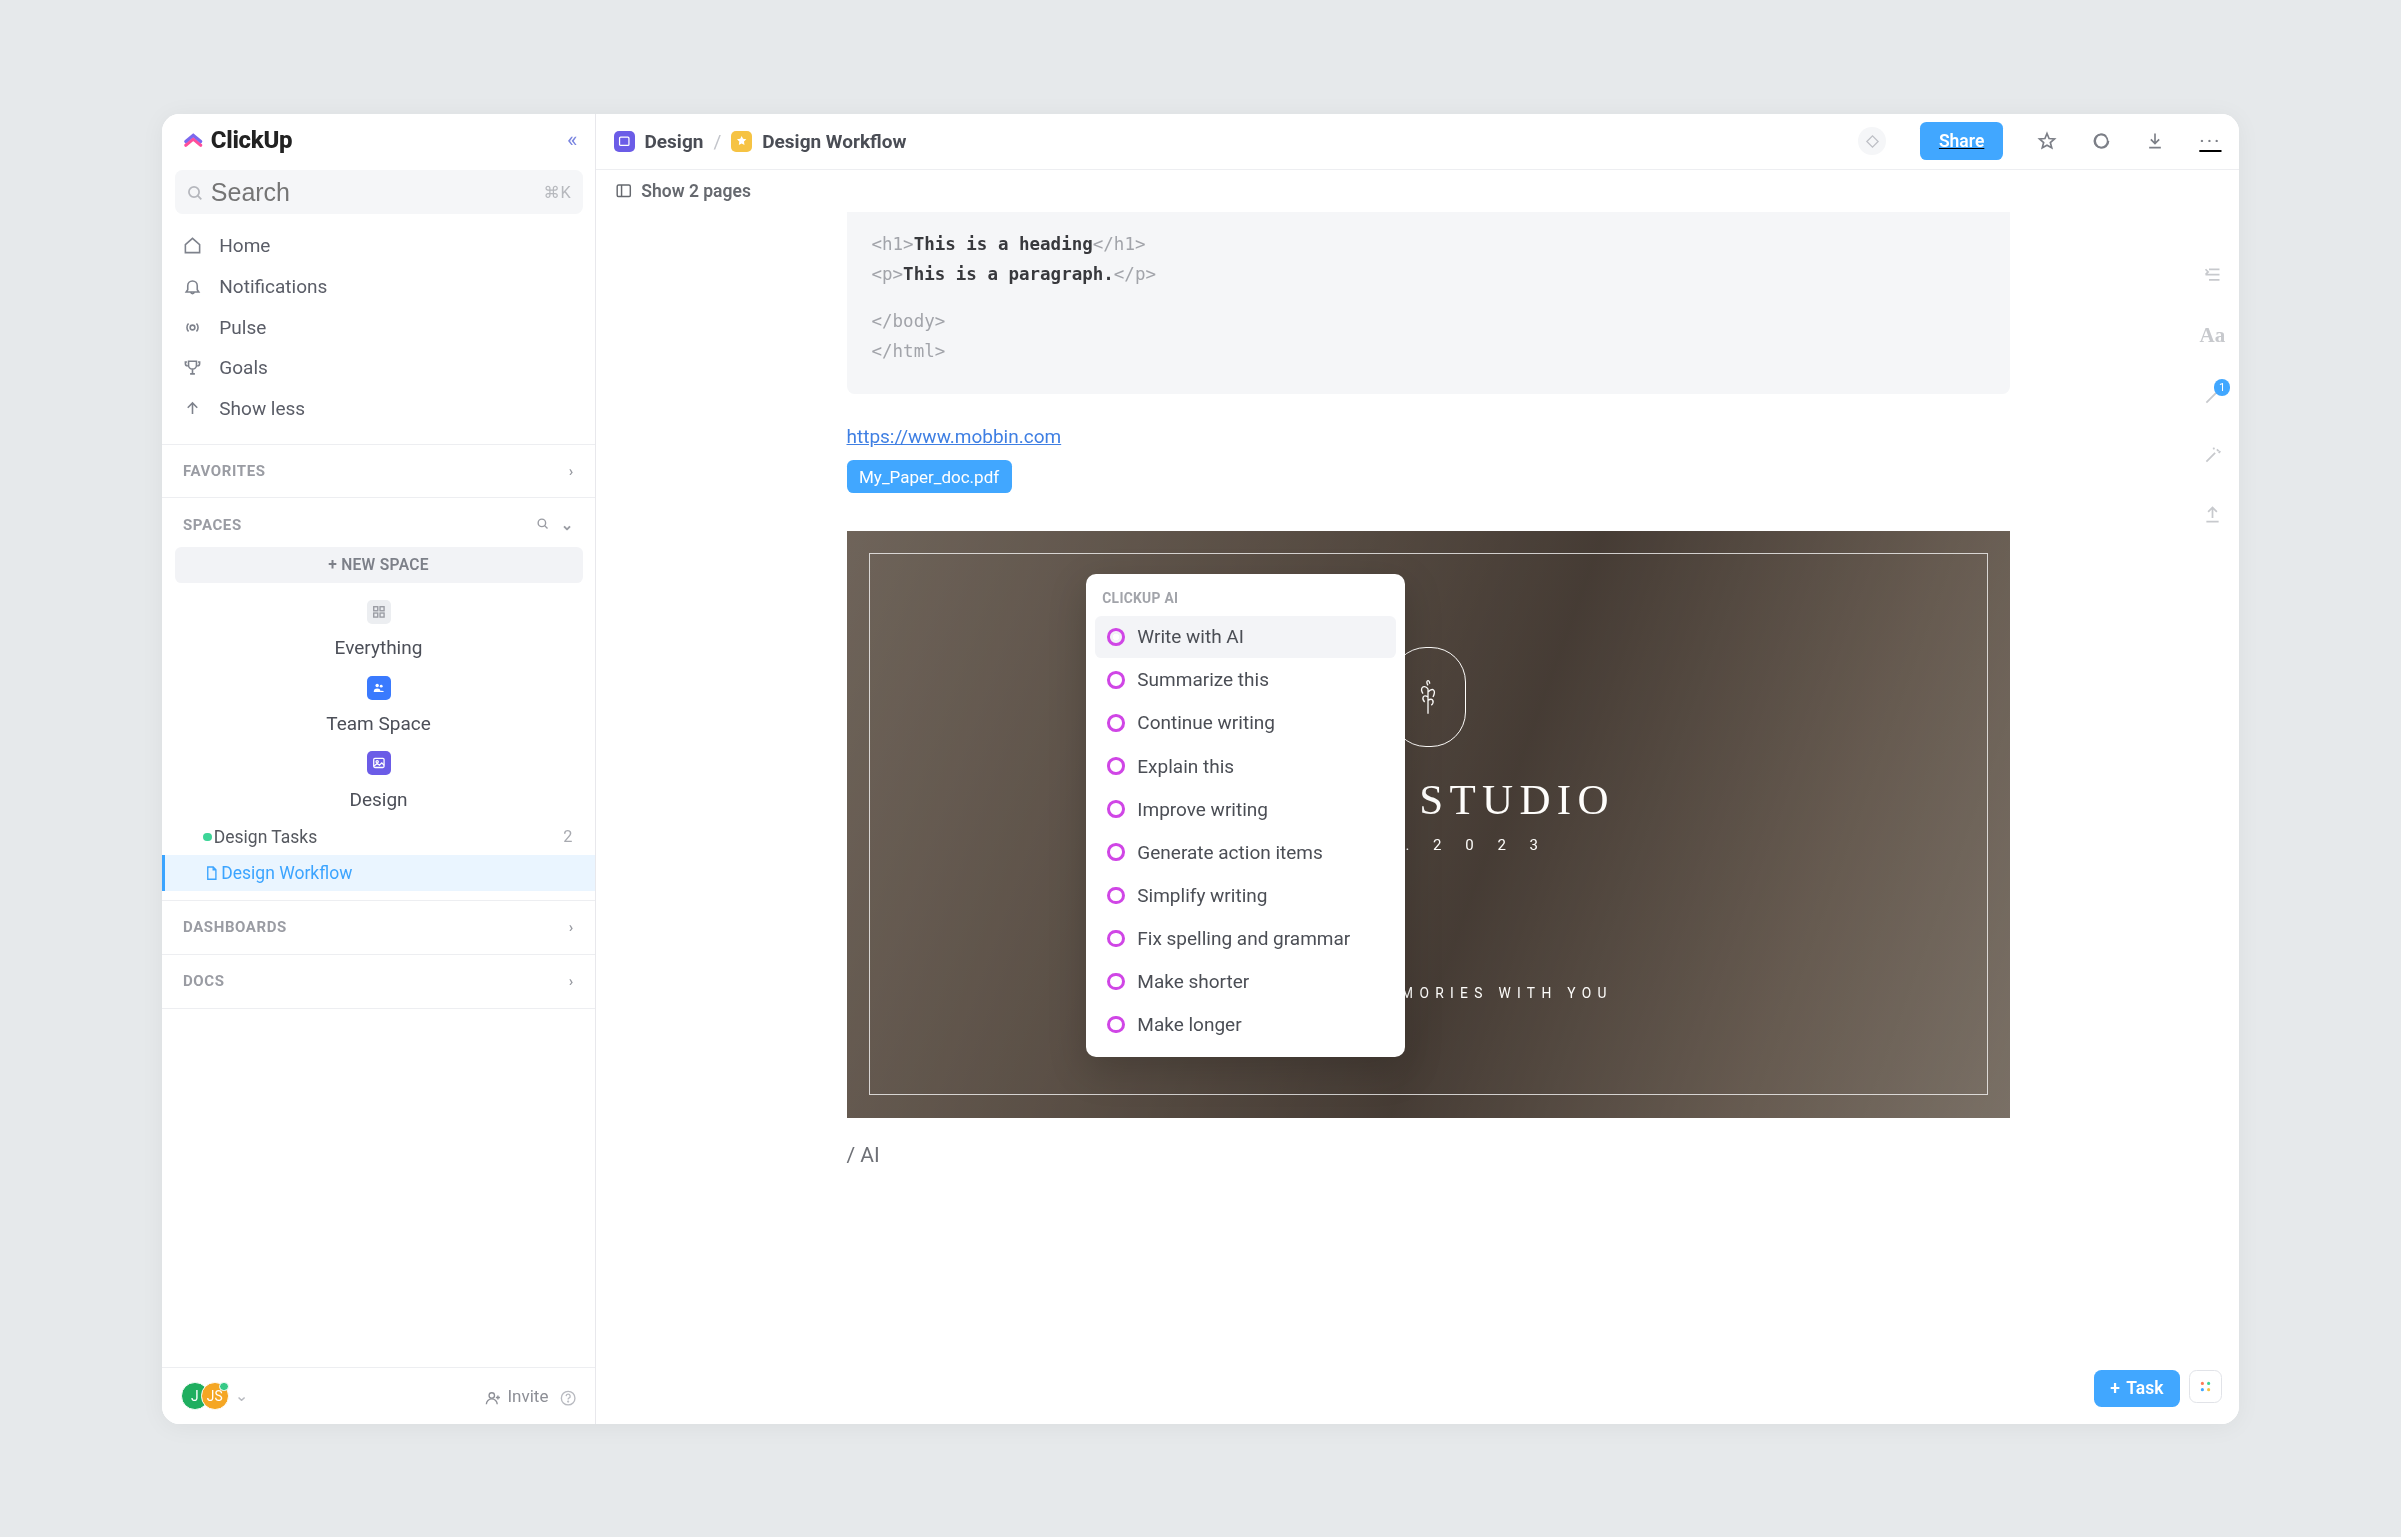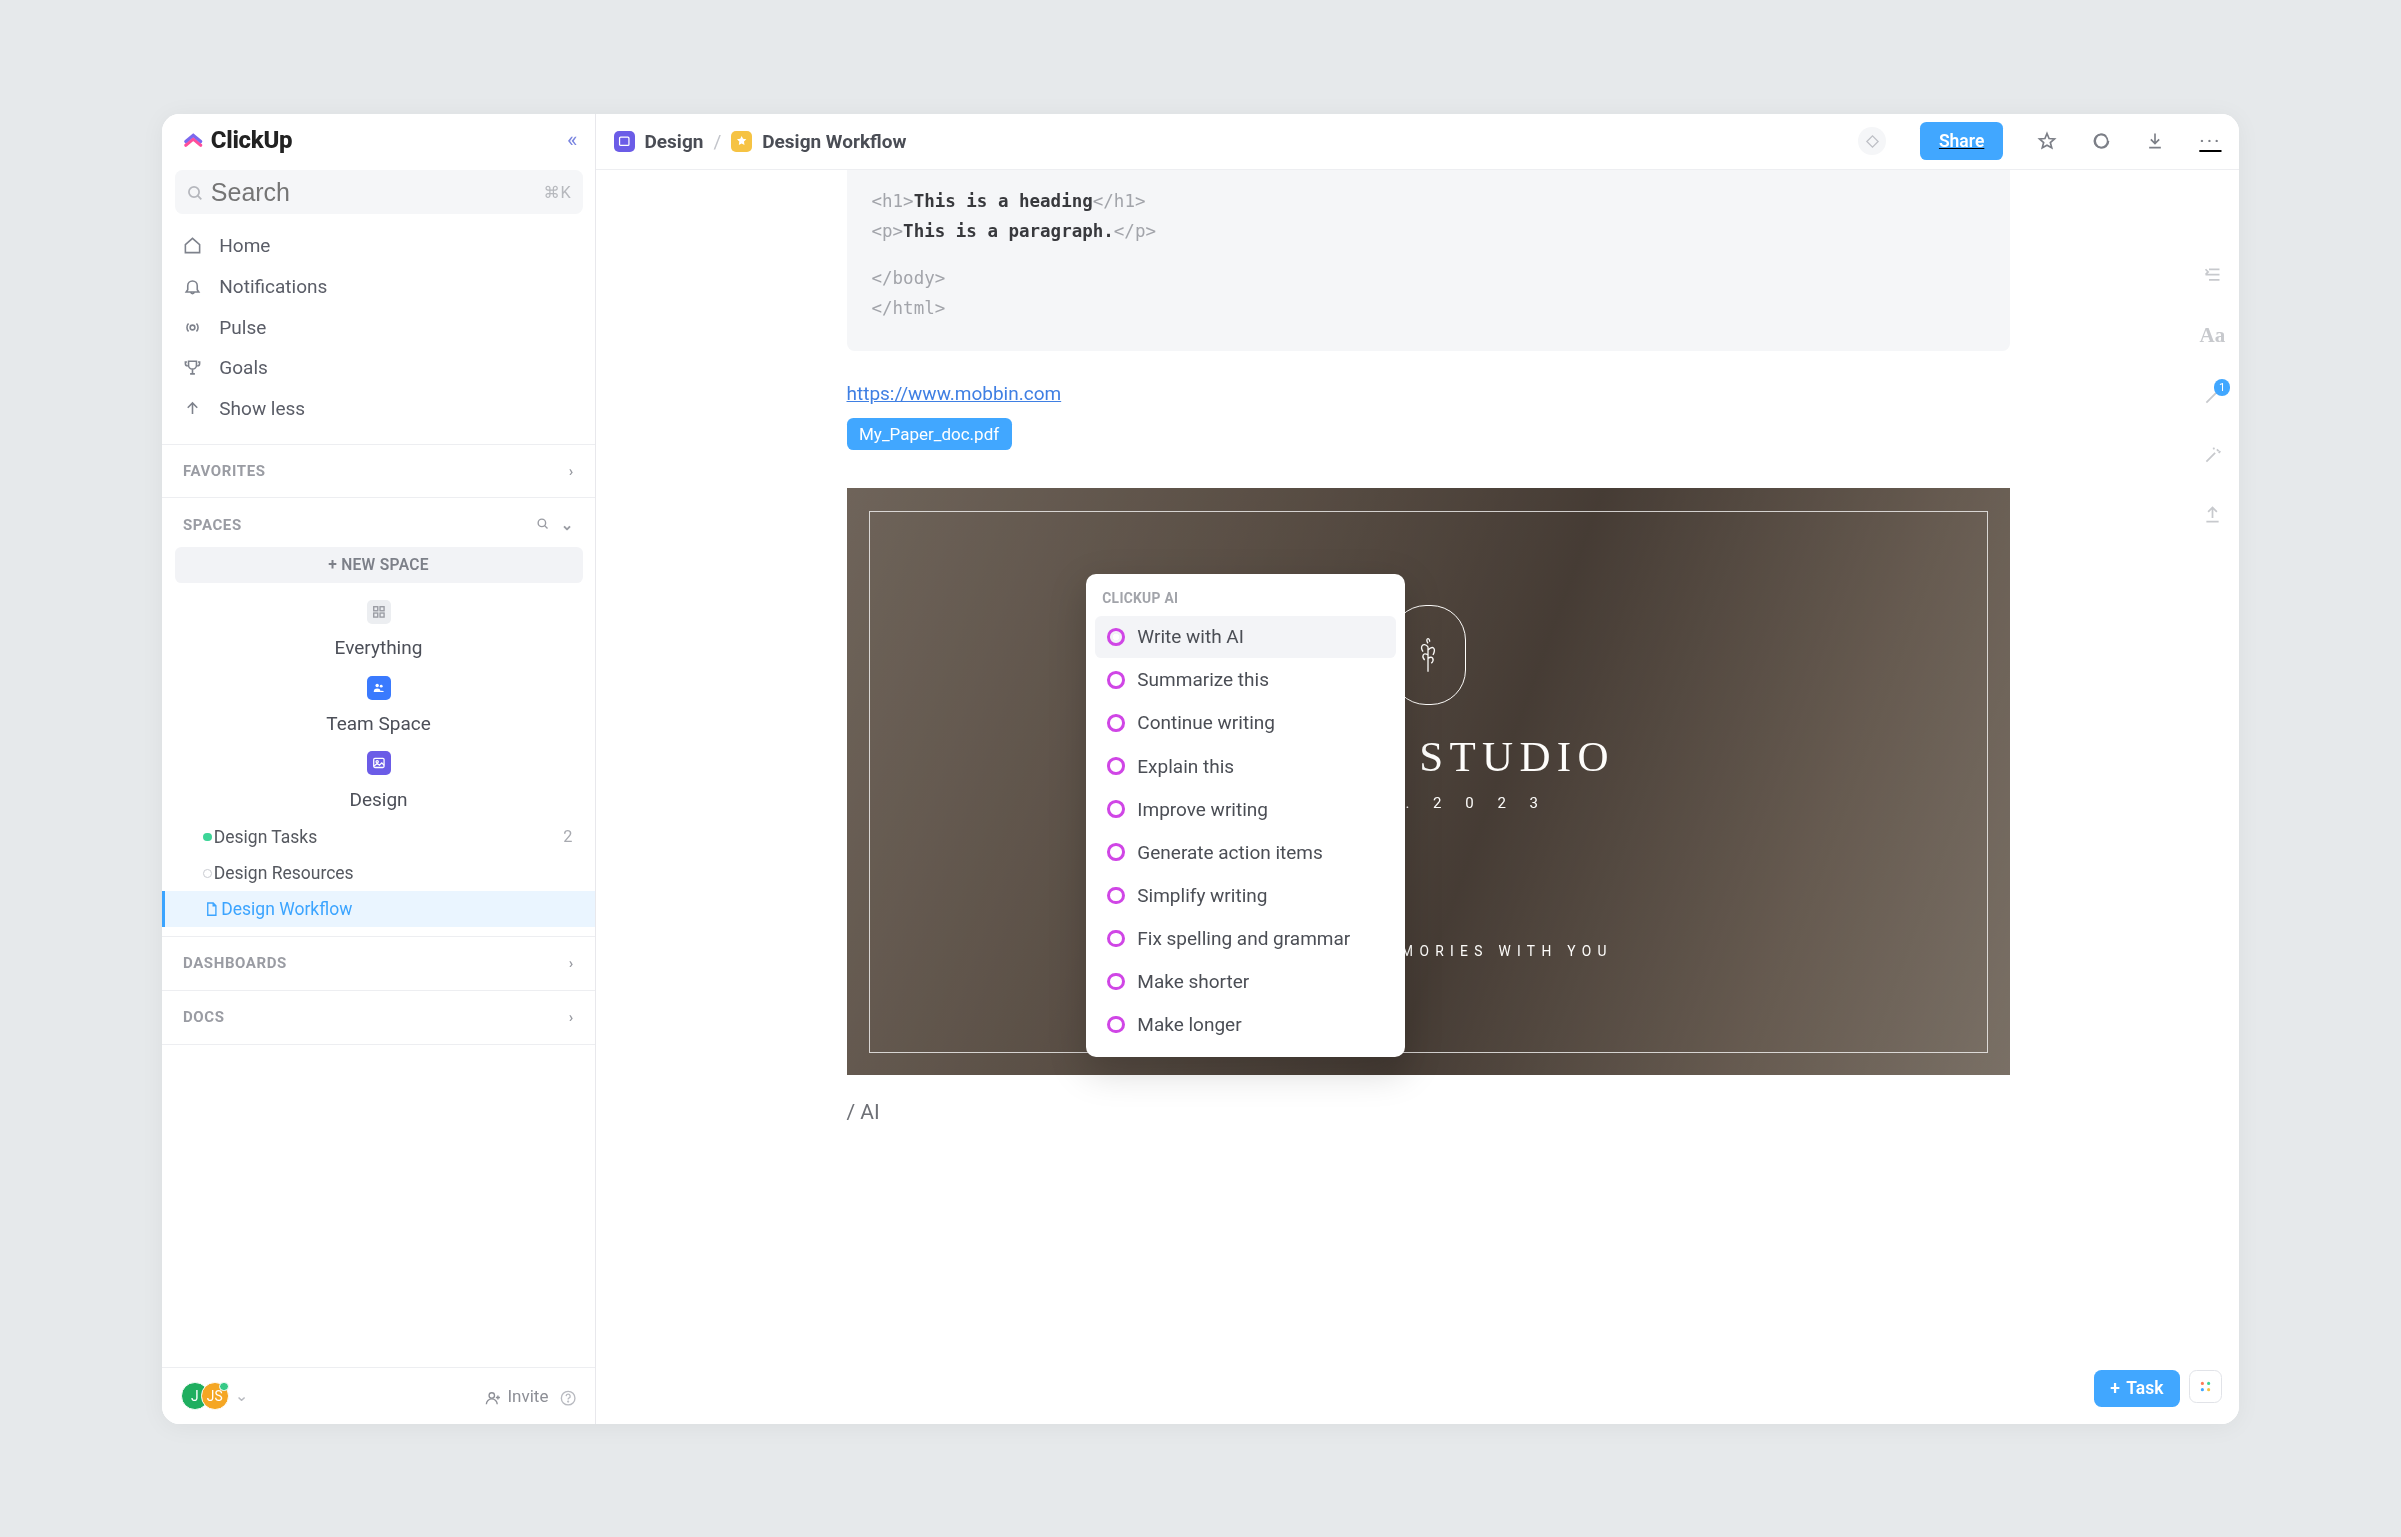--- a/index.html
+++ b/index.html
@@ -317,24 +317,20 @@
           </svg>
         </span>
       <span>Design</span>
     </div>
 
     <div class="sub-item">
       <span class="dot" style="background:#3dd598"></span>
       <span>Design Tasks</span>
       <span class="count">2</span>
     </div>
-    <div class="sub-item">
-      <span class="dot" style="background:transparent;border:1.3px solid #c9cbd1"></span>
-      <span>Design Resources</span>
-    </div>
     <div class="sub-item active">
       <span class="icon">
           <svg width="16.3" height="16.3" viewBox="0 0 24 24" fill="none" stroke="currentColor" stroke-width="2">
             <path d="M7 3 h8 l4 4 v14 H7 Z"></path>
             <path d="M15 3 v4 h4"></path>
           </svg>
         </span>
       <span>Design Workflow</span>
     </div>
 
@@ -414,20 +410,29 @@
           </span>
         <span class="icon-btn">
             <svg width="20" height="20" viewBox="0 0 24 24" fill="none" stroke="currentColor" stroke-width="2">
               <path d="M12 3 v12 M7 10 l5 5 5-5 M5 20 h14"></path>
             </svg>
           </span>
         <span class="icon-btn" style="font-size:21px;letter-spacing:1.9px">···</span>
       </div>
     </div>
 
+    <div class="subheadbar">
+      <span class="icon">
+          <svg width="17.5" height="17.5" viewBox="0 0 24 24" fill="none" stroke="currentColor" stroke-width="2">
+            <rect x="3" y="4" width="18" height="16" rx="2"></rect>
+            <line x1="9" y1="4" x2="9" y2="20"></line>
+          </svg>
+        </span>
+      <span style="font-weight:600">Show 2 pages</span>
+    </div>
 
     <div class="content-zone">
       <div class="content-col">
         <div class="code-block">
           <div><span class="tag">&lt;h1&gt;</span><span class="txt">This is a heading</span><span class="tag">&lt;/h1&gt;</span></div>
           <div><span class="tag">&lt;p&gt;</span><span class="txt">This is a paragraph.</span><span class="tag">&lt;/p&gt;</span></div>
           <div style="height:17.5px"></div>
           <div><span class="tag">&lt;/body&gt;</span></div>
           <div><span class="tag">&lt;/html&gt;</span></div>
         </div>

